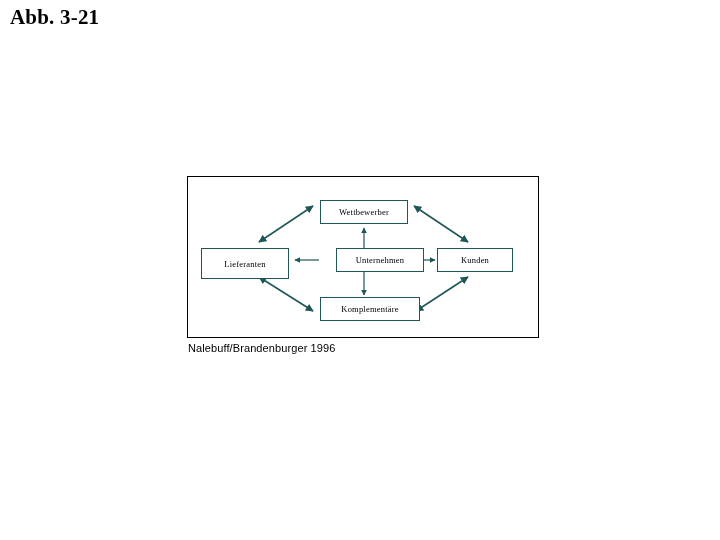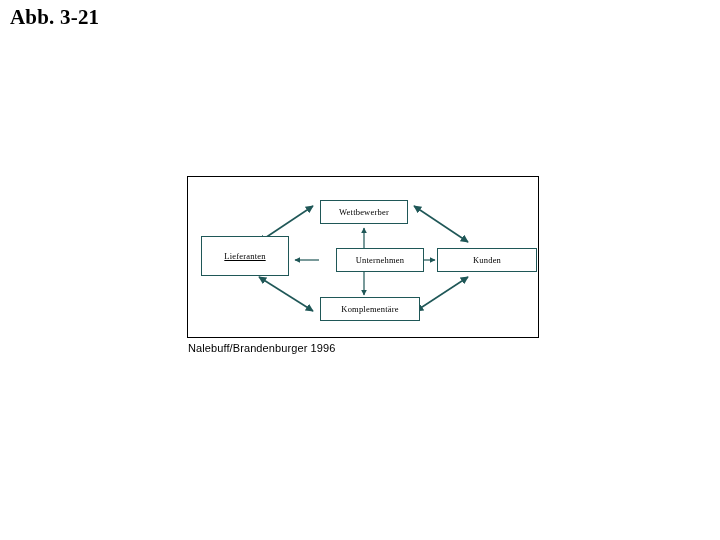--- a/index.html
+++ b/index.html
@@ -62,35 +62,34 @@
   }
 
   #node-wettbewerber {
     left: 320px;
     top: 200px;
     width: 88px;
     height: 24px;
   }
   #node-lieferanten {
     left: 201px;
-    top: 236px;
+    top: 248px;
     width: 88px;
-    height: 40px;
-    text-decoration: underline;
+    height: 31px;
   }
   #node-unternehmen {
     left: 336px;
     top: 248px;
     width: 88px;
     height: 24px;
   }
   #node-kunden {
     left: 437px;
     top: 248px;
-    width: 100px;
+    width: 76px;
     height: 24px;
   }
   #node-komplementaere {
     left: 320px;
     top: 297px;
     width: 100px;
     height: 24px;
   }
 
   #source-caption {

